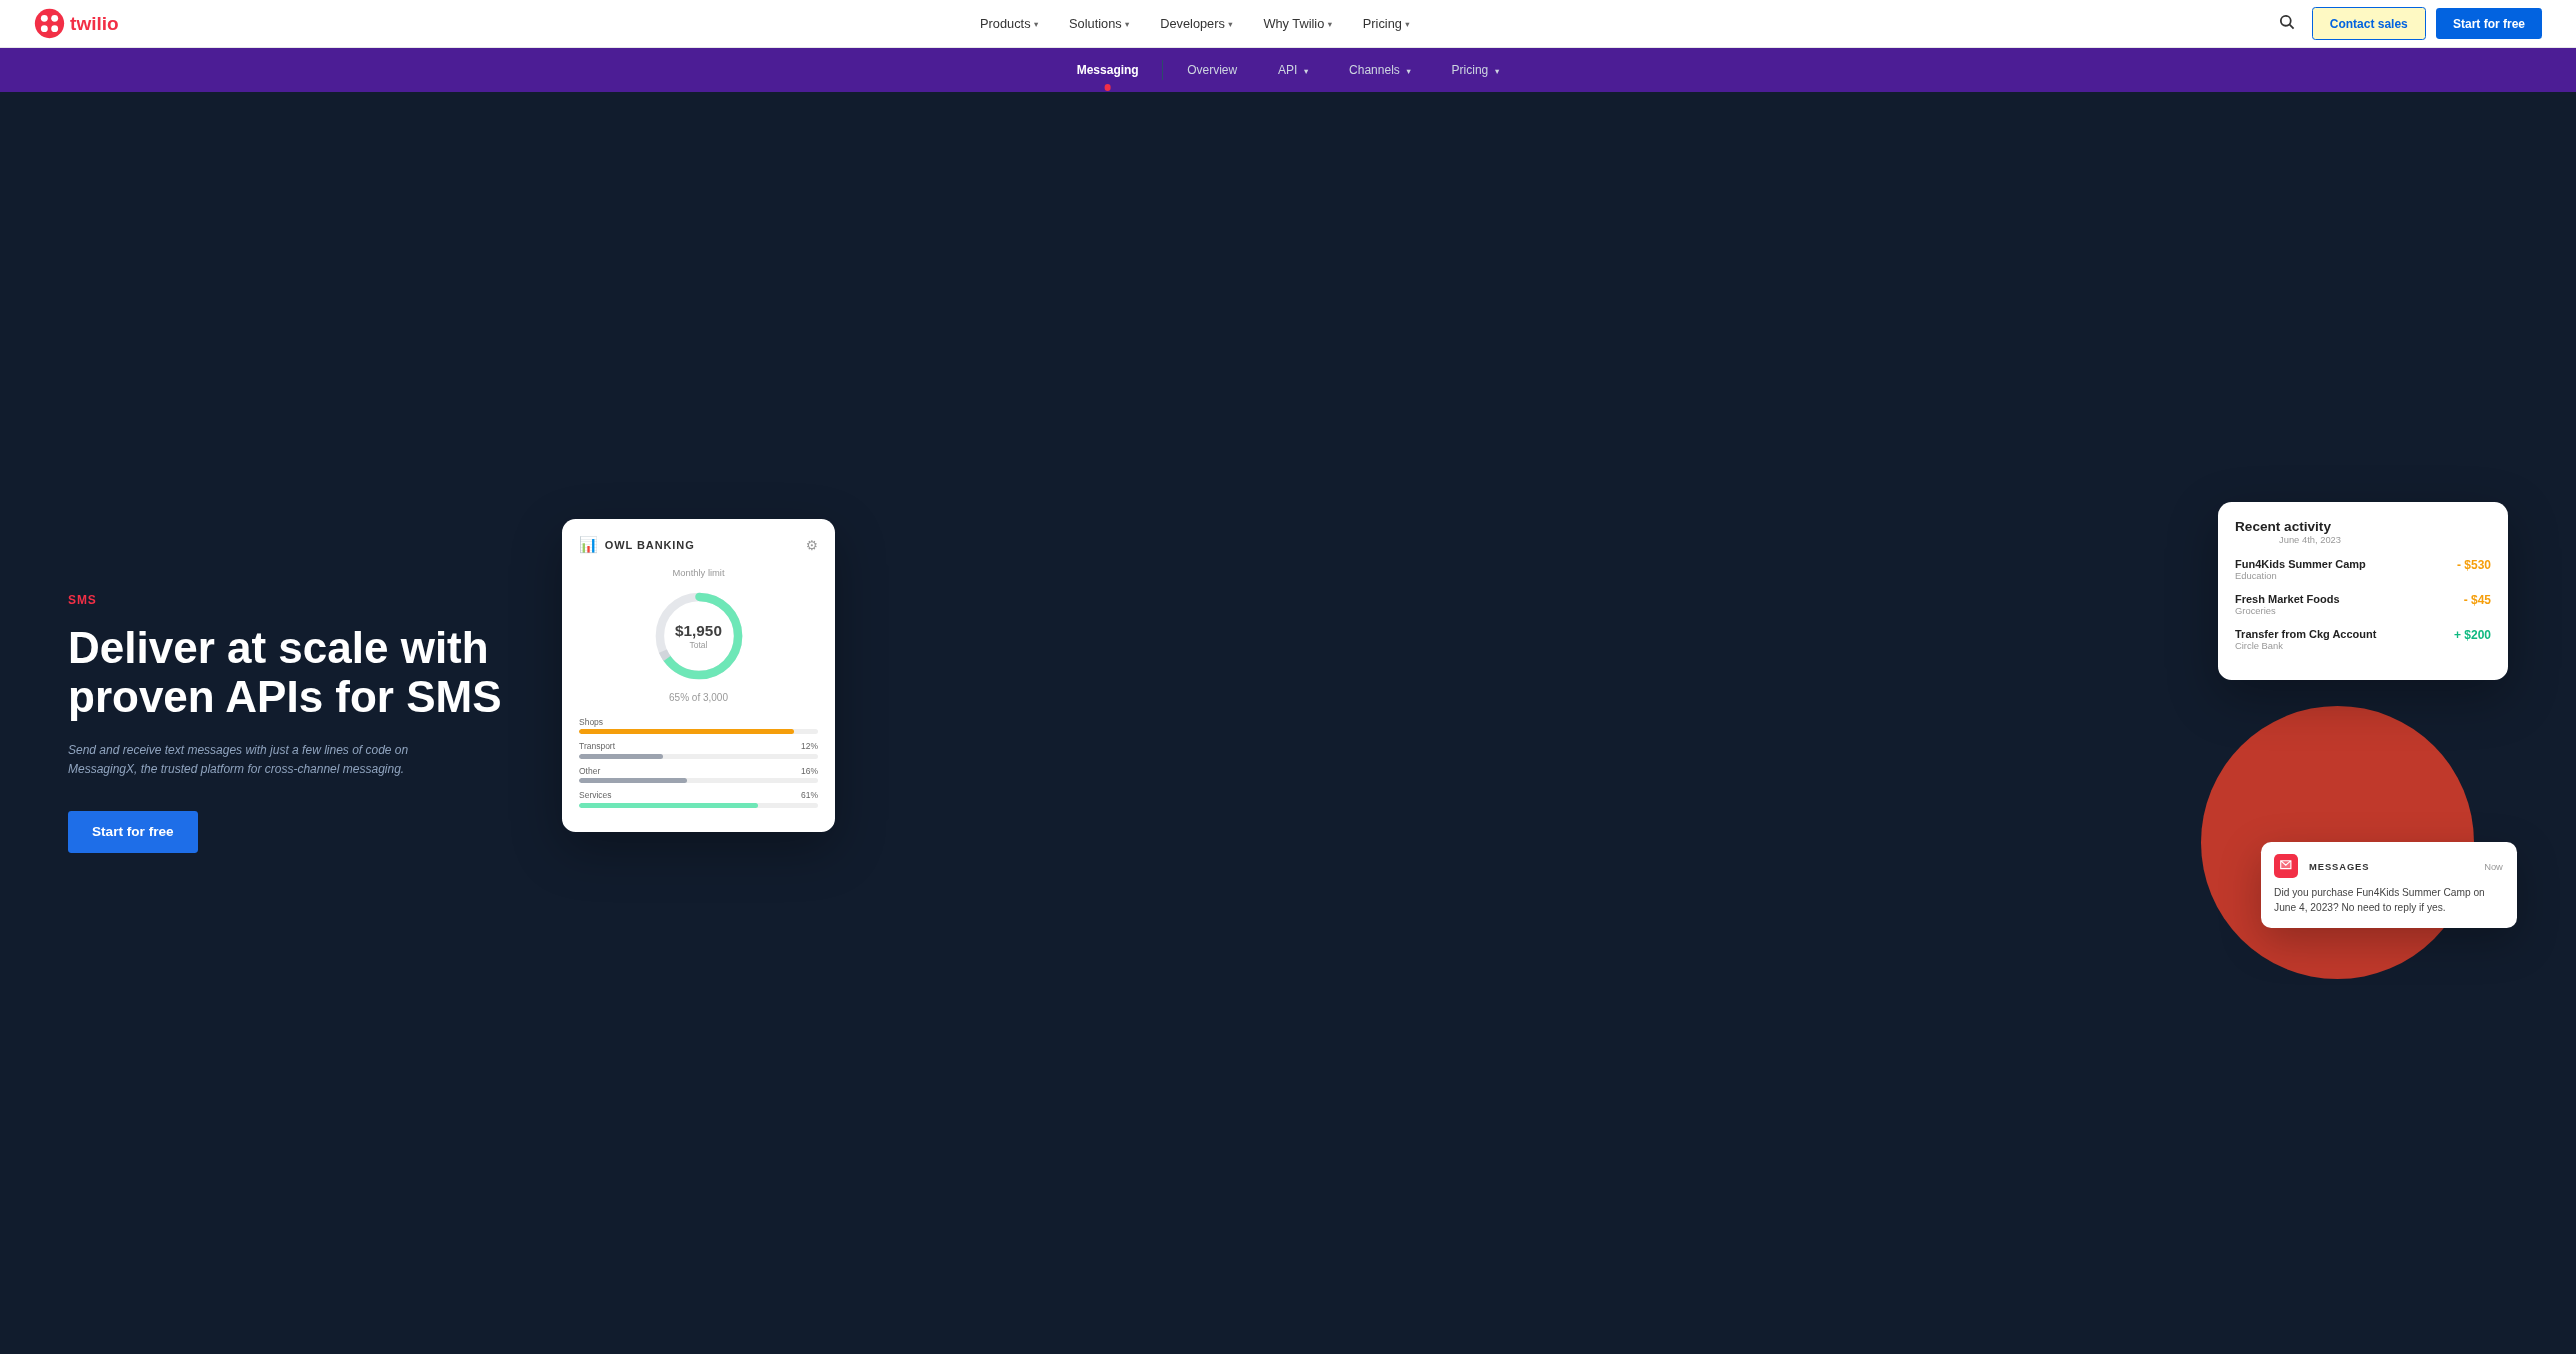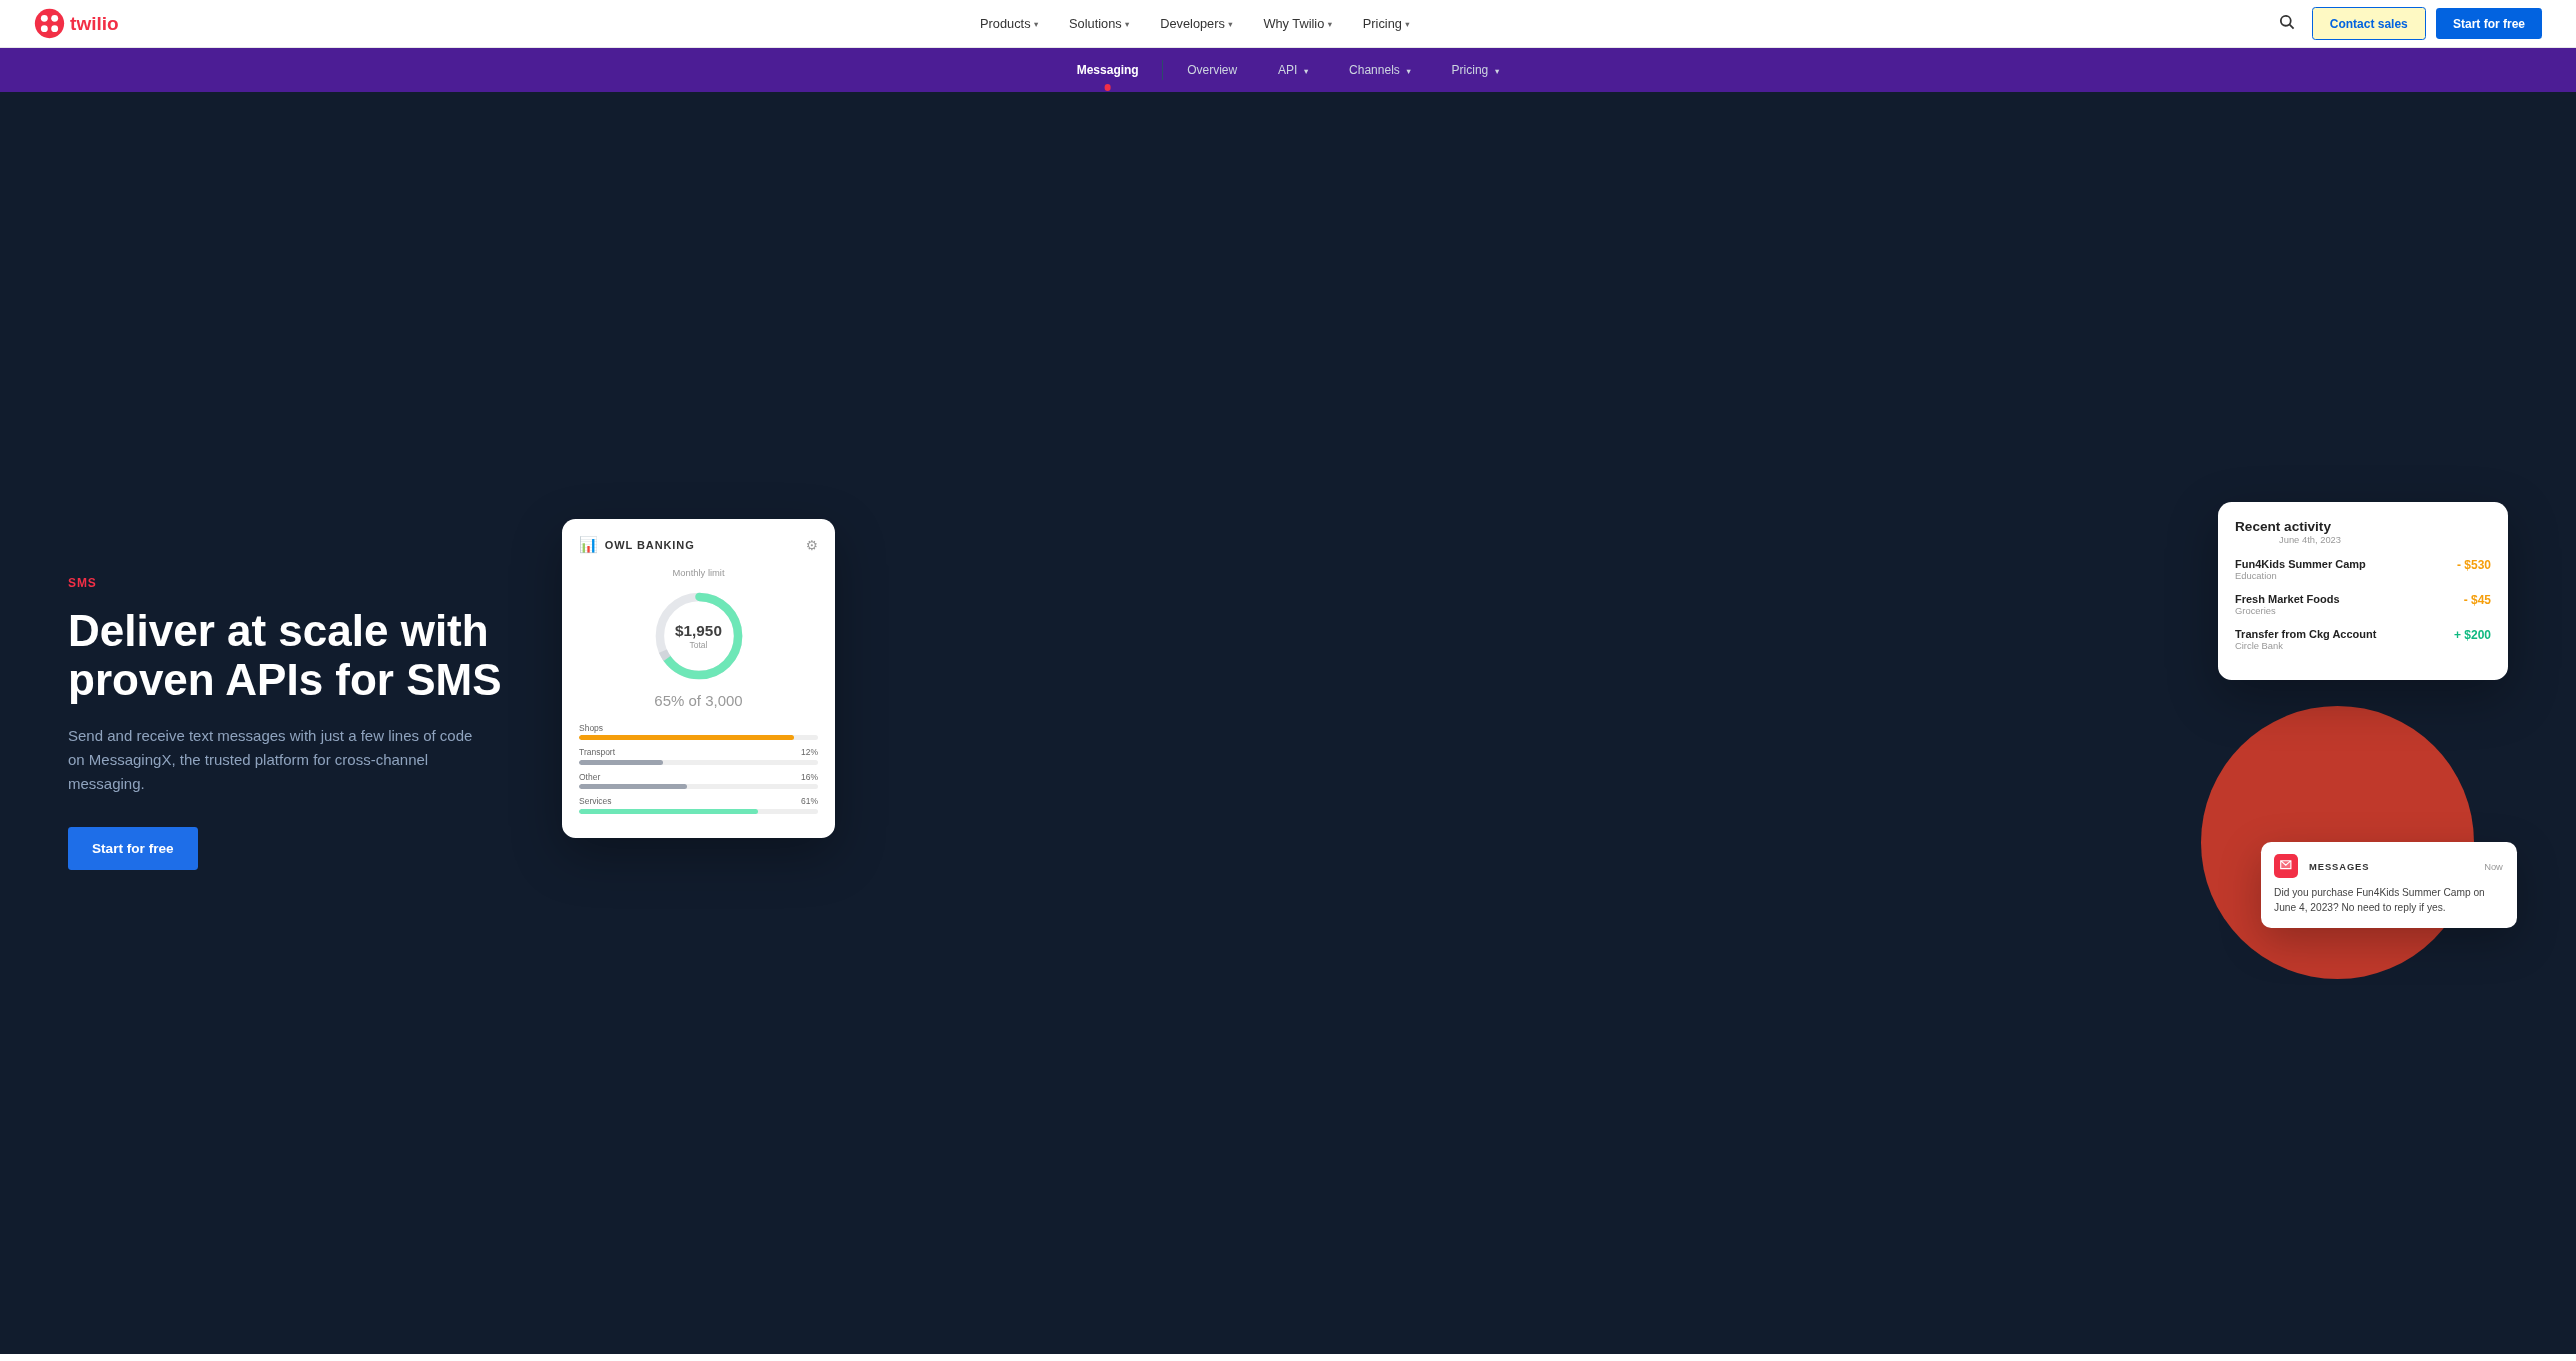--- a/index.html
+++ b/index.html
@@ -60,21 +60,21 @@
 
     
     .hero {
       background: #111c2d; min-height: calc(100vh - 99px);
       display: flex; align-items: center; padding: 51px 68px;
       position: relative; overflow: hidden;
     }
     .hero-content { flex: 0 0 50%; max-width: 494px; }
     .hero-tag { color: #f22f46; font-size: 12px; font-weight: 700; letter-spacing: 0.9px; margin-bottom: 17px; }
     .hero-title { color: #fff; font-size: 44px; font-weight: 800; line-height: 1.1; margin-bottom: 20.4px; }
-    .hero-desc { color: #8fa3be; font-size: 15px; line-height: 1.6; margin-bottom: 31px; max-width: 409px; }
+    .hero-desc { color: #8fa3be; font-size: 12px; line-height: 1.6; margin-bottom: 31px; max-width: 409px; font-style: italic; }
     .hero-cta {
       padding: 13.6px 24px; background: #1e6ee8; color: #fff;
       border: none; border-radius: 3.4px; font-size: 13.6px; font-weight: 600;
       cursor: pointer;
     }
 
     
     .hero-visual {
       flex: 1; position: relative; display: flex; align-items: center; justify-content: center;
       height: 443px;
@@ -103,21 +103,21 @@
     .donut-section { text-align: center; margin-bottom: 13.6px; }
     .monthly-limit-label { font-size: 9.4px; color: #999; margin-bottom: 6.8px; }
     .donut-wrap { position: relative; width: 102px; height: 102px; margin: 0 auto 5.1px; }
     .donut-wrap svg { width: 102px; height: 102px; }
     .donut-center {
       position: absolute; top: 50%; left: 50%; transform: translate(-50%, -50%);
       text-align: center;
     }
     .donut-amount { font-size: 15.3px; font-weight: 800; color: #404040; }
     .donut-total-label { font-size: 8.5px; color: #999; }
-    .donut-percent { font-size: 15px; color: #999; margin-top: 3.4px; }
+    .donut-percent { font-size: 10px; color: #999; margin-top: 3.4px; }
 
     
     .category-row { margin-bottom: 6.8px; }
     .cat-label-row { display: flex; justify-content: space-between; margin-bottom: 2.6px; }
     .cat-label { font-size: 8.5px; color: #666; }
     .cat-pct { font-size: 8.5px; color: #666; }
     .cat-bar { height: 5.1px; background: #eee; border-radius: 2.6px; overflow: hidden; }
     .cat-bar-fill { height: 100%; border-radius: 2.6px; }
 
     

